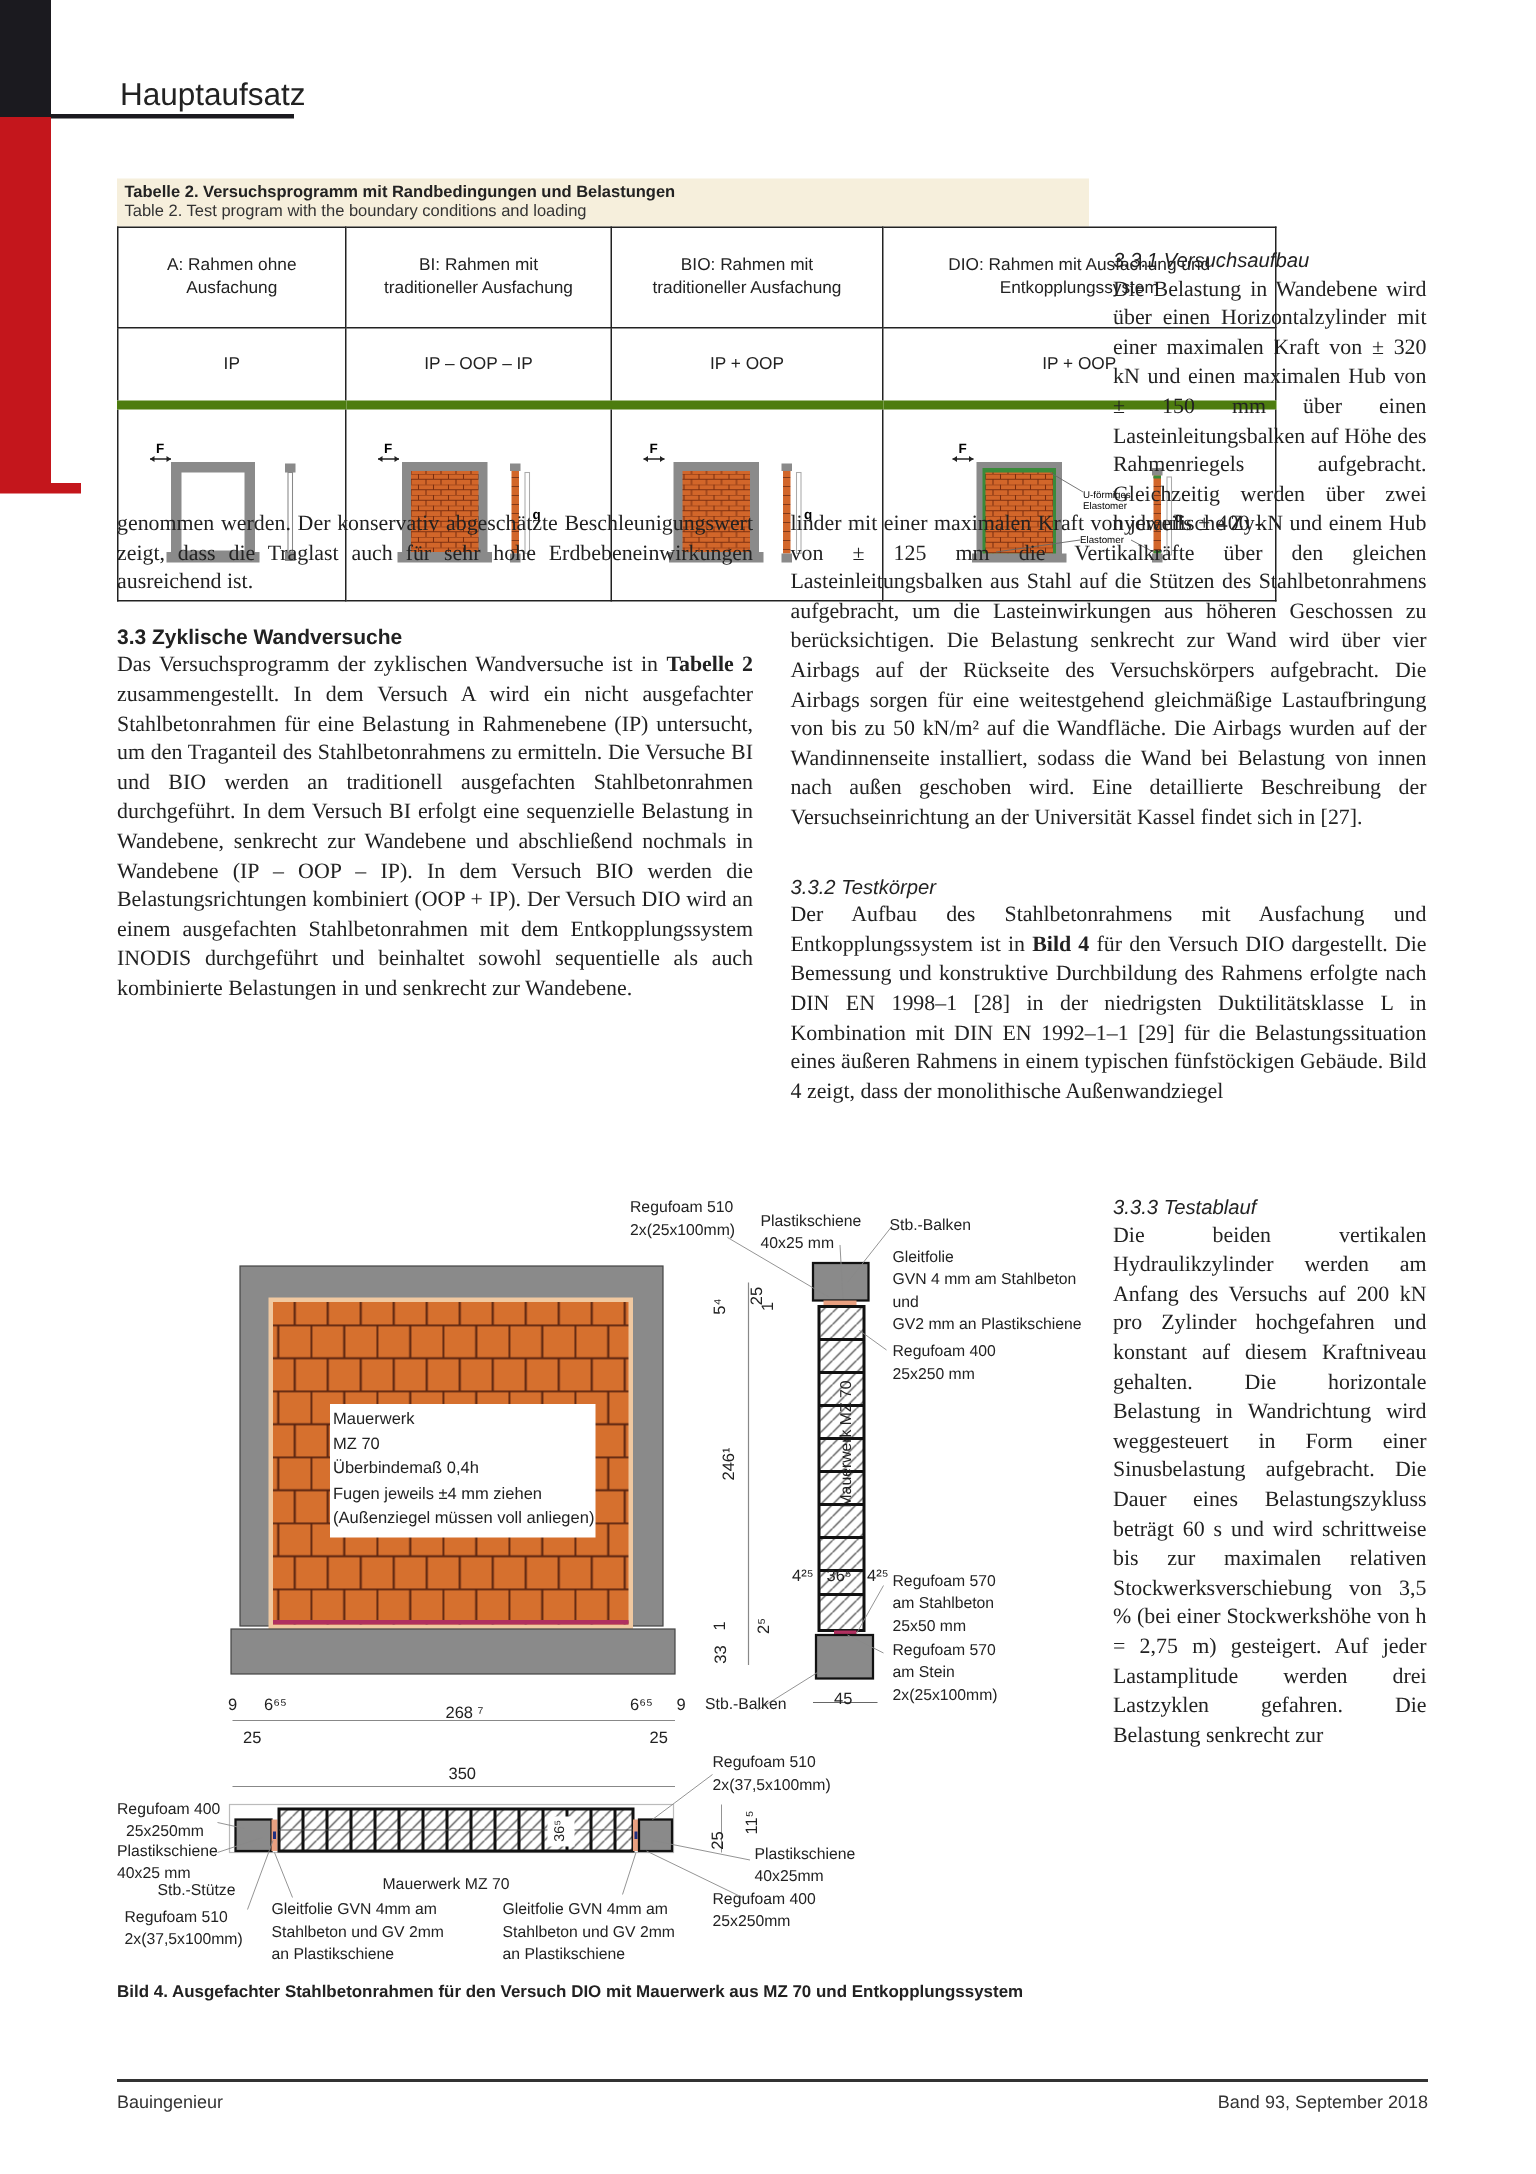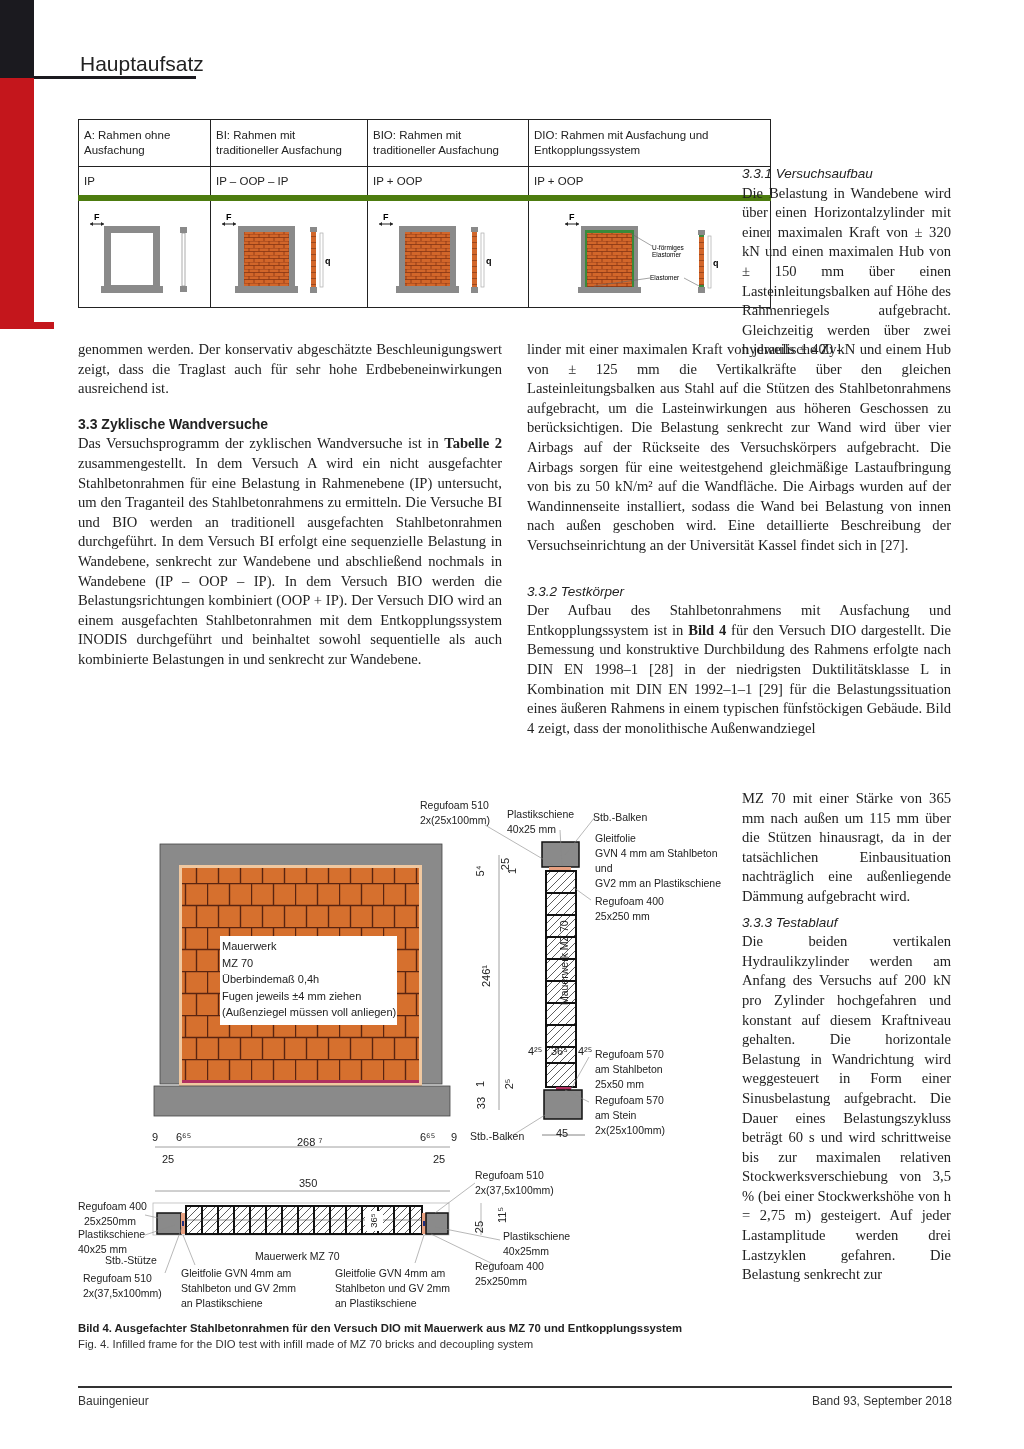--- a/index.html
+++ b/index.html
@@ -14,21 +14,21 @@
   .col{font-size:14.6px;line-height:19.6px;text-align:justify;}
   .col p{margin:0;}
   .h3{font-family:"Liberation Sans",sans-serif;font-weight:bold;font-size:14px;}
   .h4{font-family:"Liberation Sans",sans-serif;font-style:italic;font-size:13.5px;}
   
   .tbl-wrap{left:78px;top:119px;width:648px;height:196px;}
   .tbl-head{background:#f6efdc;padding:3px 5px 2px 5px;height:32px;box-sizing:border-box;}
   .tbl-title{font-family:"Liberation Sans",sans-serif;font-size:11px;font-weight:bold;line-height:13px;color:#222;}
   .tbl-sub{font-family:"Liberation Sans",sans-serif;font-size:11px;line-height:13px;color:#333;}
   table.prog{border-collapse:collapse;width:100%;font-family:"Liberation Sans",sans-serif;font-size:11.5px;}
-  table.prog td{border:1px solid #222;text-align:left;padding:5px;}
+  table.prog td{border:1px solid #222;text-align:center;padding:15px;}
   table.prog tr.hrow td{height:36px;line-height:15px;}
   table.prog tr.lrow td{height:18px;border-bottom:6px solid #4d7c0f;}
   table.prog tr.irow td{height:94px;position:relative;}
   
   .fig-cap{left:78px;top:1320px;font-family:"Liberation Sans",sans-serif;font-size:11.3px;line-height:16px;}
   .fig-cap .b{font-weight:bold;}
   .fig-cap .n{color:#333;}
   .footer-rule{left:78px;top:1386px;width:874px;height:2px;background:#333;}
   .footer-left{left:78px;top:1394px;font-family:"Liberation Sans",sans-serif;font-size:12px;color:#333;}
   .footer-right{right:72px;top:1394px;font-family:"Liberation Sans",sans-serif;font-size:12px;color:#333;}
@@ -38,20 +38,24 @@
 </head>
 <body>
 
 <div class="abs black-bar"></div>
 <div class="abs red-bar"></div>
 <div class="abs red-mark"></div>
 <div class="abs section-label sans">Hauptaufsatz</div>
 <div class="abs section-rule" style="left:34px;width:162px;"></div>
 
 <div class="abs tbl-wrap">
+  <div class="tbl-head">
+    <div class="tbl-title">Tabelle 2.  Versuchsprogramm mit Randbedingungen und Belastungen</div>
+    <div class="tbl-sub">Table 2.    Test program with the boundary conditions and loading</div>
+  </div>
   <table class="prog">
     <colgroup>
         <col style="width:121px">
         <col style="width:146px">
         <col style="width:150px">
         <col>
       </colgroup>
     <tbody>
         <tr class="hrow">
       <td><span>A: Rahmen ohne</span><br><span>Ausfachung</span></td>
@@ -159,21 +163,20 @@
   <p><span>Das Versuchsprogramm der zyklischen Wandversuche ist in </span><b>Tabelle 2</b><span> zusammengestellt. In dem Versuch A wird ein nicht ausgefachter Stahlbetonrahmen für eine Belastung in Rahmenebene (IP) untersucht, um den Traganteil des Stahlbetonrahmens zu ermitteln. Die Versuche BI und BIO werden an traditionell ausgefachten Stahlbetonrahmen durchgeführt. In dem Versuch BI erfolgt eine sequenzielle Belastung in Wandebene, senkrecht zur Wandebene und abschließend nochmals in Wandebene (IP – OOP – IP). In dem Versuch BIO werden die Belastungsrichtungen kombiniert (OOP + IP). Der Versuch DIO wird an einem ausgefachten Stahlbetonrahmen mit dem Entkopplungssystem INODIS durchgeführt und beinhaltet sowohl sequentielle als auch kombinierte Belastungen in und senkrecht zur Wandebene.</span></p>
 </div>
 
 <div class="abs col" style="left:527px;top:340px;width:424px;">
   <p>linder mit einer maximalen Kraft von jeweils ± 400 kN und einem Hub von ± 125 mm die Vertikalkräfte über den gleichen Lasteinleitungsbalken aus Stahl auf die Stützen des Stahlbetonrahmens aufgebracht, um die Lasteinwirkungen aus höheren Geschossen zu berücksichtigen. Die Belastung senkrecht zur Wand wird über vier Airbags auf der Rückseite des Versuchskörpers aufgebracht. Die Airbags sorgen für eine weitestgehend gleichmäßige Lastaufbringung von bis zu 50 kN/m² auf die Wandfläche. Die Airbags wurden auf der Wandinnenseite installiert, sodass die Wand bei Belastung von innen nach außen geschoben wird. Eine detaillierte Beschreibung der Versuchseinrichtung an der Universität Kassel findet sich in [27].</p>
   <div class="h4" style="margin-top:26px;">3.3.2 Testkörper</div>
   <p><span>Der Aufbau des Stahlbetonrahmens mit Ausfachung und Entkopplungssystem ist in </span><b>Bild 4</b><span> für den Versuch DIO dargestellt. Die Bemessung und konstruktive Durchbildung des Rahmens erfolgte nach DIN EN 1998–1 [28] in der niedrigsten Duktilitätsklasse L in Kombination mit DIN EN 1992–1–1 [29] für die Belastungssituation eines äußeren Rahmens in einem typischen fünfstöckigen Gebäude. Bild 4 zeigt, dass der monolithische Außenwandziegel</span></p>
 </div>
 
 <div class="abs col" style="left:742px;top:789px;width:209px;">
-  <p>MZ 70 mit einer Stärke von 365 mm nach außen um 115 mm über die Stützen hinausragt, da in der tatsächlichen Einbausituation nachträglich eine außenliegende Dämmung aufgebracht wird.</p>
   <div class="h4" style="margin-top:6px;">3.3.3 Testablauf</div>
   <p>Die beiden vertikalen Hydraulikzylinder werden am Anfang des Versuchs auf 200 kN pro Zylinder hochgefahren und konstant auf diesem Kraftniveau gehalten. Die horizontale Belastung in Wandrichtung wird weggesteuert in Form einer Sinusbelastung aufgebracht. Die Dauer eines Belastungszykluss beträgt 60 s und wird schrittweise bis zur maximalen relativen Stockwerksverschiebung von 3,5 % (bei einer Stockwerkshöhe von h = 2,75 m) gesteigert. Auf jeder Lastamplitude werden drei Lastzyklen gefahren. Die Belastung senkrecht zur</p>
 </div>
 
 <div class="abs" style="left:75px;top:795px;width:660px;height:520px;">
   <svg width="660" height="520" viewBox="0 0 660 520" style="position:absolute;left:0;top:0;">
     <defs>
       <pattern id="wall" width="44" height="44" patternUnits="userSpaceOnUse">
         <rect width="44" height="44" fill="#d6702e"></rect>
         <path d="M0 0.5 H44 M0 22.5 H44 M0.5 0 V22 M22.5 0 V22 M11.5 22 V44 M33.5 22 V44" stroke="#5a2410" stroke-width="1.4"></path>
@@ -359,18 +362,17 @@
       <div>Regufoam 400</div>
       <div>25x250mm</div>
     </div>
   <div class="dim" style="left:291px;top:420px;transform:rotate(-90deg);font-size:9.5px;">36⁵</div>
   <div class="dim" style="left:398px;top:426px;transform:rotate(-90deg);">25</div>
   <div class="dim" style="left:419px;top:414px;transform:rotate(-90deg);">11⁵</div>
 </div>
 
 <div class="abs fig-cap">
   <div class="b">Bild 4. Ausgefachter Stahlbetonrahmen für den Versuch DIO mit Mauerwerk aus MZ 70 und Entkopplungssystem</div>
-  <div class="n">Fig. 4. Infilled frame for the DIO test with infill made of MZ 70 bricks and decoupling system</div>
 </div>
 
 <div class="abs footer-rule"></div>
 <div class="abs footer-left">Bauingenieur</div>
 <div class="abs footer-right">Band 93, September 2018</div>
 
 </body></html>

